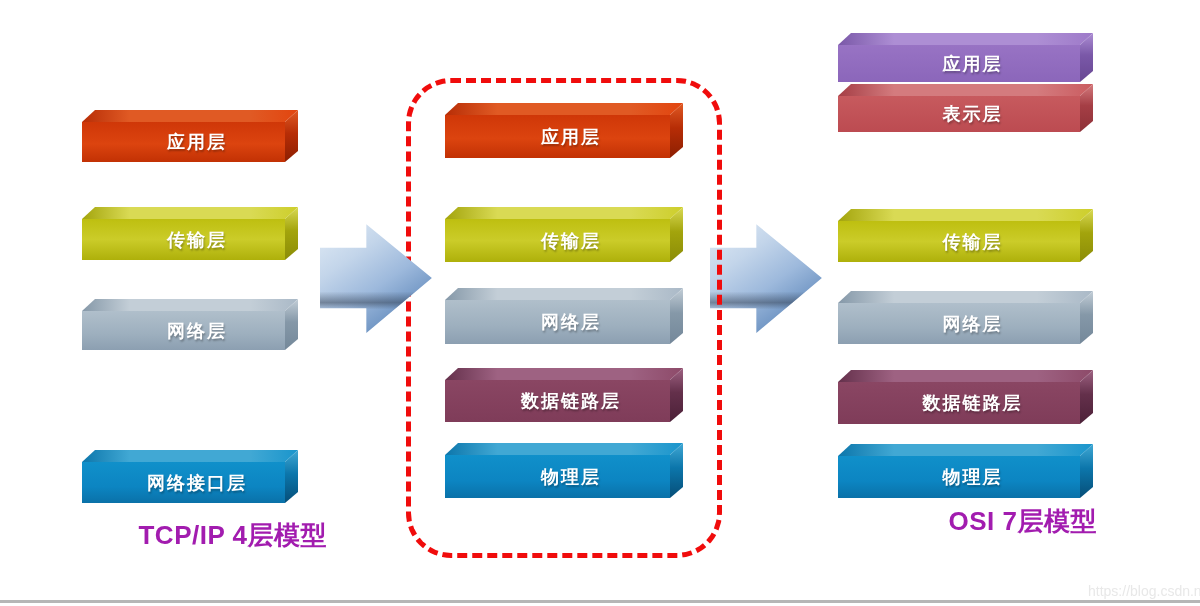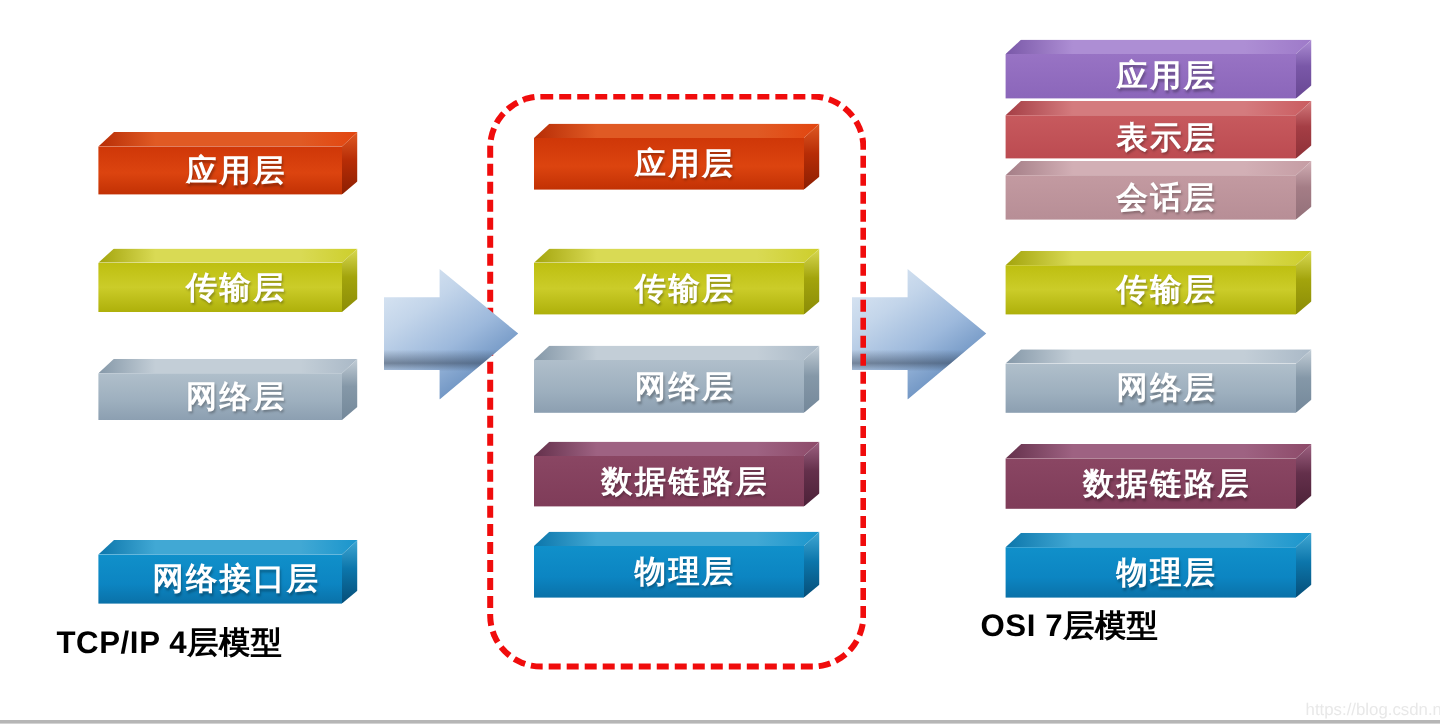--- a/index.html
+++ b/index.html
@@ -10,21 +10,21 @@
     background: #ffffff;
     overflow: hidden;
     font-family: "Liberation Sans", "DejaVu Sans", sans-serif;
   }
 
   
   .box3d { position: absolute; }
   .box3d .face {
     position: absolute; left: 0; top: 12px; right: 13px; bottom: 0;
     display: flex; align-items: center; justify-content: center;
-    color: #ffffff; font-weight: bold; font-size: 26px; letter-spacing: 2px;
+    color: #ffffff; font-weight: bold; font-size: 18px; letter-spacing: 2px;
     text-shadow: 1px 2px 2px rgba(0,0,0,0.28);
     background: var(--faceGrad);
     padding-left: 27px;
   }
   .box3d::before { 
     content: ""; position: absolute; left: 0; top: 0; right: 0; height: 12px;
     background: linear-gradient(90deg, var(--side) 0%, var(--top) 22%, var(--top) 78%, var(--face2) 100%);
     clip-path: polygon(0 100%, 13px 0, 100% 0, calc(100% - 13px) 100%);
   }
   .box3d::after { 
@@ -63,22 +63,22 @@
 
   
   .dashed-box {
     position: absolute; left: 406px; top: 78px; width: 316px; height: 480px;
     border: 5px dashed #f00c0c; border-radius: 45px; box-sizing: border-box;
     z-index: 3;
   }
 
   
   .col-title {
-    position: absolute; width: 280px; text-align: left;
-    font-size: 26px; font-weight: bold; color: #000000; letter-spacing: 0.5px;
+    position: absolute; width: 280px; text-align: right;
+    font-size: 26px; font-weight: bold; color: #a21caf; letter-spacing: 0.5px;
     z-index: 5;
   }
   #title-1 { left: 47px;  top: 518px; }
   #title-2 { left: 424px; top: 518px; }
   #title-3 { left: 817px; top: 504px; }
 
   
   .watermark {
     position: absolute; left: 1088px; top: 583px;
     font-size: 14px; color: #e8e8e8; white-space: nowrap;
@@ -128,23 +128,20 @@
   </div>
 
   <div class="arrow" id="arrow-2"></div>
 
   <div class="box3d c-purple" style="left:838px; top:33px; width:255px; height:49px;">
     <span class="face">应用层</span>
   </div>
   <div class="box3d c-rose" style="left:838px; top:84px; width:255px; height:48px;border-radius:16px;">
     <span class="face">表示层</span>
   </div>
-  <div class="box3d c-mauve" style="left:838px; top:134px; width:255px; height:49px;">
-    <span class="face">会话层</span>
-  </div>
   <div class="box3d c-yellow" style="left:838px; top:209px; width:255px; height:53px;">
     <span class="face">传输层</span>
   </div>
   <div class="box3d c-gray" style="left:838px; top:291px; width:255px; height:53px;">
     <span class="face">网络层</span>
   </div>
   <div class="box3d c-maroon" style="left:838px; top:370px; width:255px; height:54px;">
     <span class="face">数据链路层</span>
   </div>
   <div class="box3d c-blue" style="left:838px; top:444px; width:255px; height:54px;">

